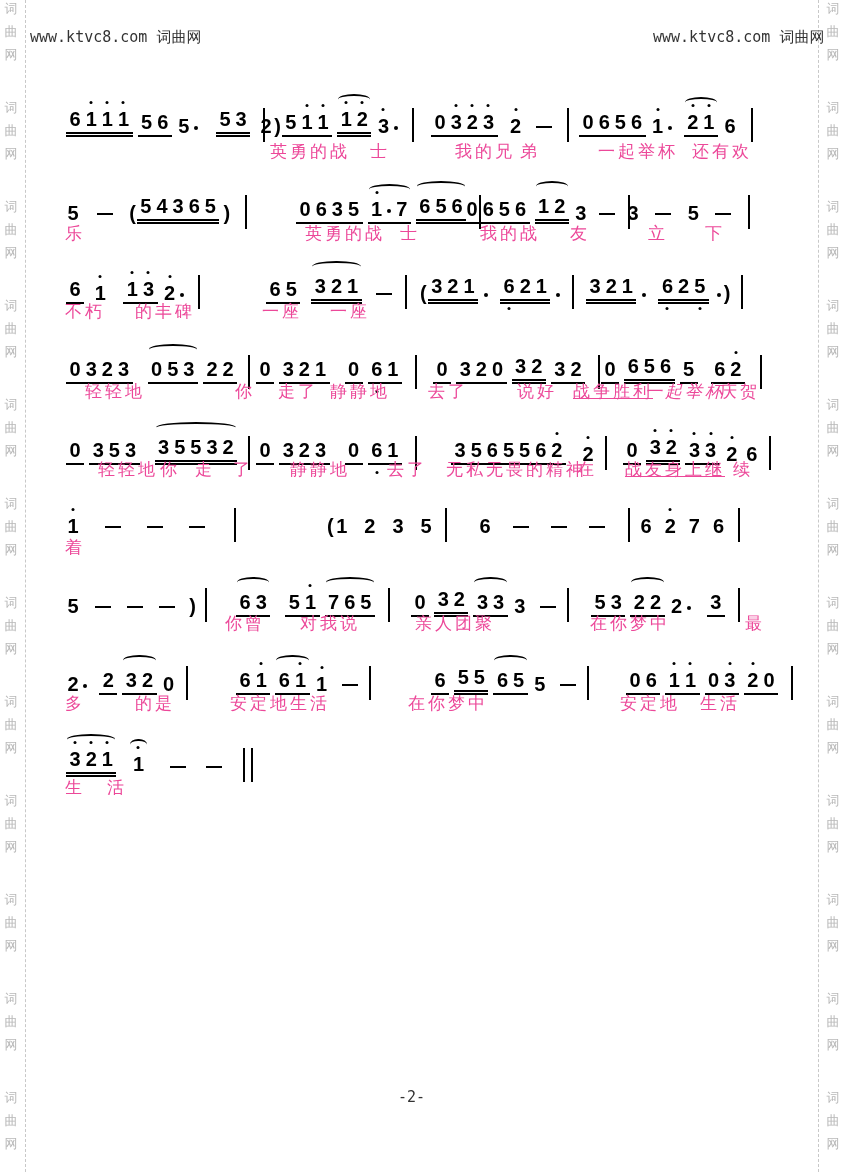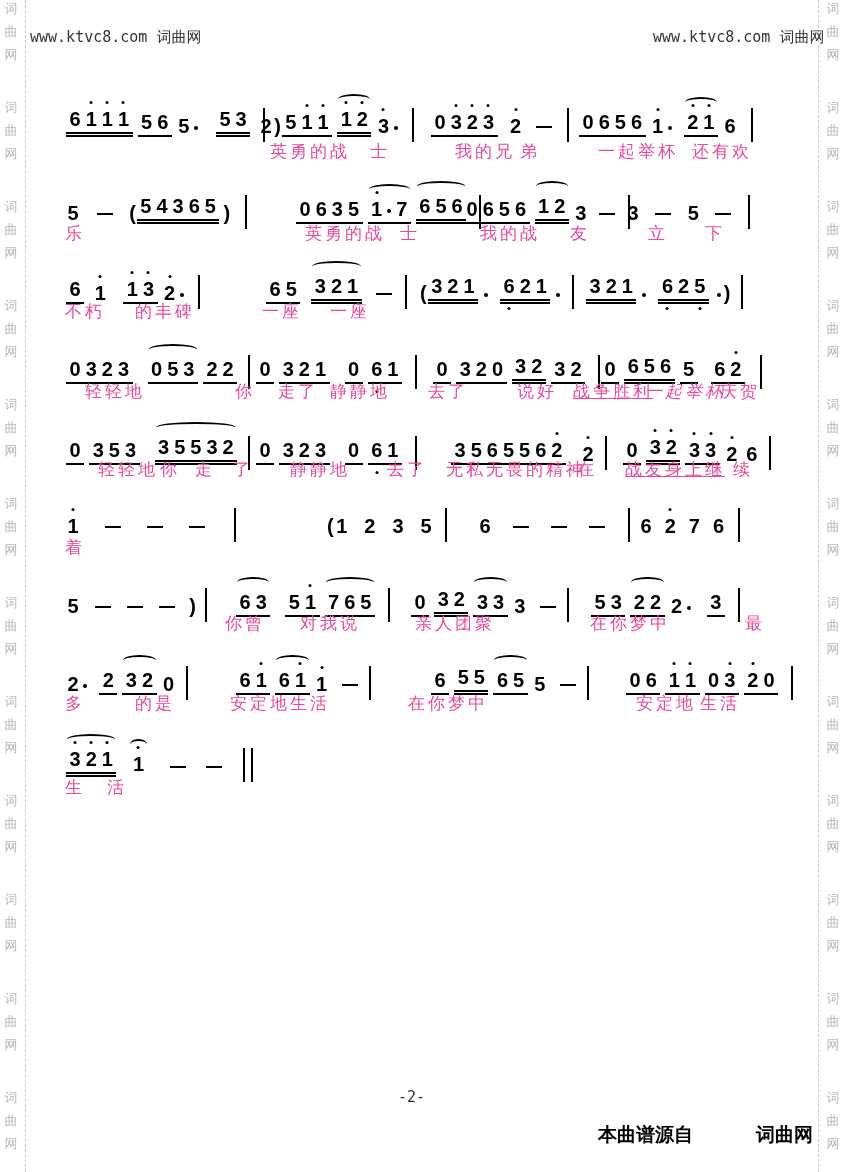--- a/index.html
+++ b/index.html
@@ -797,21 +797,21 @@
           </span>
           <span class="spc" style="width: 6px;"></span>
           <span class="barline"></span>
         </div>
       </div>
       <div class="lyric-row" style="top: 692px;">
         <span class="lyr" style="left: 0px;">多</span>
         <span class="lyr" style="left: 70px;">的是</span>
         <span class="lyr" style="left: 165px;">安定地生活</span>
         <span class="lyr" style="left: 343px;">在你梦中</span>
-        <span class="lyr" style="left: 555px; margin-left: 16px;">安定地</span>
+        <span class="lyr" style="left: 555px;">安定地</span>
         <span class="lyr" style="left: 635px;">生活</span>
       </div>
       <div class="score-line" style="top: 731px;">
         <div class="measure" style="left: 0px;">
           <span class="grp u2">
             <span class="slur"></span>
             <span class="note">3<span class="hd"></span></span>
             <span class="note">2<span class="hd"></span></span>
             <span class="note">1<span class="hd"></span></span>
           </span>
@@ -828,17 +828,13 @@
           <span class="endbar"></span>
         </div>
       </div>
       <div class="lyric-row" style="top: 776px;">
         <span class="lyr" style="left: 0px;">生</span>
         <span class="lyr" style="left: 42px;">活</span>
       </div>
     </div>
 
   <div class="pageno">-2-</div>
-  <div class="source">
-    <span>本曲谱源自</span>
-    <span>词曲网</span>
-  </div>
 </div>
 
 </body></html>

